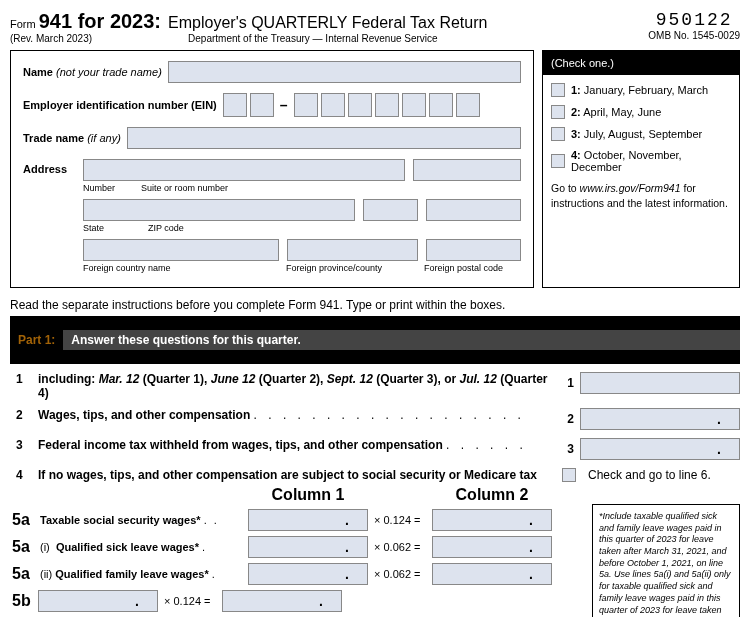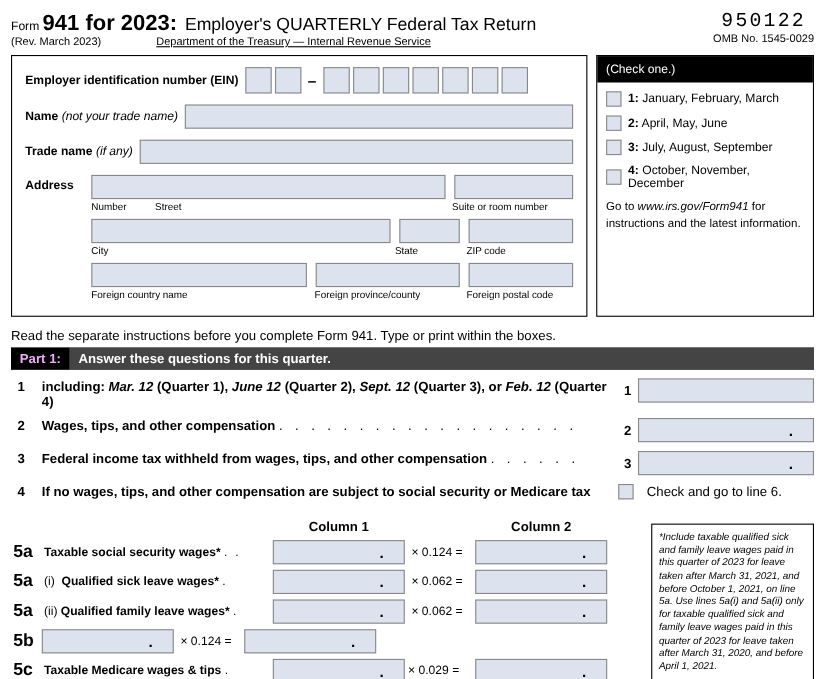--- a/index.html
+++ b/index.html
@@ -10,21 +10,21 @@
     margin: 0;
     padding: 10px;
     width: 750px;
   }
   .header { display: flex; align-items: flex-start; margin-bottom: 6px; }
   .header-left { flex: 1; }
   .form-word { font-size: 11px; }
   .form-title { font-size: 20px; font-weight: bold; display: inline; }
   .form-subtitle { font-size: 16px; display: inline; margin-left: 4px; }
   .rev { font-size: 10px; }
-  .dept { font-size: 10px; margin-left: 50px; text-decoration: underline; }
+  .dept { font-size: 10px; margin-left: 96px; }
   .header-right { text-align: right; }
   .code { font-family: 'Courier New', monospace; font-size: 18px; letter-spacing: 2px; text-align: center; }
   .omb { font-size: 10px; }
   .main-row { display: flex; gap: 8px; }
   .employer-box {
     border: 1px solid #000;
     padding: 10px 12px 8px 12px;
     flex: 1;
   }
   .field-row { margin-bottom: 10px; display: flex; align-items: center; }
@@ -74,23 +74,23 @@
     width: 14px; height: 14px;
     background: #dde3ee;
     border: 1px solid #888;
     margin-right: 6px;
     flex-shrink: 0;
   }
   .quarter-link { margin-top: 4px; font-size: 10.5px; line-height: 1.4; }
   .instructions { margin: 10px 0 4px 0; font-size: 12px; }
   .part-bar { display: flex; align-items: center; background: #000; color: #fff; }
   .part-label {
-    background: #000; color: #f0abfc;
+    background: #000; color: #a16207;
     font-weight: bold;
-    padding: 3px 8px;
+    padding: 17px 8px;
     font-size: 12px;
   }
   .part-text {
     background: #444; color: #fff;
     font-weight: bold;
     padding: 3px 8px;
     font-size: 12px;
     flex: 1;
   }
   .line { display: flex; align-items: flex-start; margin-top: 8px; font-size: 12px; }
@@ -102,21 +102,21 @@
   .line-right-num { font-weight: bold; width: 14px; text-align: right; }
   .amount-box {
     background: #dde3ee;
     border: 1px solid #888;
     height: 22px;
     display: flex;
     align-items: flex-end;
     padding-bottom: 2px;
   }
   .amount-box .dot { font-weight: bold; font-size: 14px; margin-right: 18px; margin-left: auto; }
-  .col-headers { display: flex; margin-top: 18px; font-weight: bold; font-size: 12px; }
+  .col-headers { display: flex; margin-top: 4px; font-weight: bold; font-size: 16px; }
   .calc-row { display: flex; align-items: center; margin-top: 5px; font-size: 11px; }
   .calc-label { font-weight: bold; flex: 0 0 210px; padding-left: 2px; }
   .calc-label .dots { font-weight: normal; letter-spacing: 2px; }
   .multiplier { width: 64px; font-size: 11px; text-align: left; }
   .footnote-box {
     border: 1px solid #000;
     padding: 6px;
     font-size: 9px;
     font-style: italic;
     line-height: 1.3;
@@ -142,61 +142,59 @@
   </div>
   <div class="header-right">
     <div class="code">950122</div>
     <div class="omb">OMB No. 1545-0029</div>
   </div>
 </div>
 
 <div class="main-row">
   <div class="employer-box">
     <div class="field-row">
+      <span class="field-label"><b>Name</b><i> (not your trade name)</i></span>
+      <span class="long-input"></span>
+    </div>
+    <div class="field-row">
       <span class="field-label"><b>Employer identification number (EIN)</b></span>
       <span class="ein-boxes">
         <span class="ein-box"></span>
         <span class="ein-box"></span>
         <span class="ein-dash">–</span>
         <span class="ein-box"></span>
         <span class="ein-box"></span>
         <span class="ein-box"></span>
         <span class="ein-box"></span>
         <span class="ein-box"></span>
         <span class="ein-box"></span>
         <span class="ein-box"></span>
       </span>
-    </div>
-    <div class="field-row">
-      <span class="field-label"><b>Name</b><i> (not your trade name)</i></span>
-      <span class="long-input"></span>
     </div>
     <div class="field-row">
       <span class="field-label"><b>Trade name</b><i> (if any)</i></span>
       <span class="long-input"></span>
     </div>
     <div class="addr-section">
       <div class="addr-label">Address</div>
       <div class="addr-grid">
         <div class="addr-row">
           <div class="addr-input" style="flex:3"></div>
           <div class="addr-input" style="flex:1"></div>
         </div>
         <div class="addr-sublabel-row">
           <div class="addr-sublabel" style="width:50px">Number</div>
-          <div class="addr-sublabel" style="flex:1">Street</div>
           <div class="addr-sublabel" style="width:110px">Suite or room number</div>
         </div>
         <div class="addr-row">
           <div class="addr-input" style="flex:2.2"></div>
           <div class="addr-input" style="width:55px"></div>
           <div class="addr-input" style="width:95px"></div>
         </div>
         <div class="addr-sublabel-row">
-          <div class="addr-sublabel" style="flex:2.2">City</div>
           <div class="addr-sublabel" style="width:57px">State</div>
           <div class="addr-sublabel" style="width:97px">ZIP code</div>
         </div>
         <div class="addr-row">
           <div class="addr-input" style="flex:1.5"></div>
           <div class="addr-input" style="flex:1"></div>
           <div class="addr-input" style="width:95px"></div>
         </div>
         <div class="addr-sublabel-row">
           <div class="addr-sublabel" style="flex:1.5">Foreign country name</div>
@@ -239,21 +237,21 @@
 
 <div class="part-bar">
   <span class="part-label">Part 1:</span>
   <span class="part-text">Answer these questions for this quarter.</span>
 </div>
 
 <div class="line">
   <div class="line-num">1</div>
   <div class="line-text">
     <div>
-      <span>including: </span><i>Mar. 12</i><span> (Quarter 1), </span><i>June 12</i><span> (Quarter 2), </span><i>Sept. 12</i><span> (Quarter 3), or </span><i>Feb. 12</i><span> (Quarter 4)</span>
+      <span>including: </span><i>Mar. 12</i><span> (Quarter 1), </span><i>June 12</i><span> (Quarter 2), </span><i>Sept. 12</i><span> (Quarter 3), or </span><i>Jul. 12</i><span> (Quarter 4)</span>
     </div>
   </div>
   <div class="line-right">
     <span class="line-right-num">1</span>
     <div class="amount-box" style="width:160px"></div>
   </div>
 </div>
 
 <div class="line">
   <div class="line-num">2</div>

